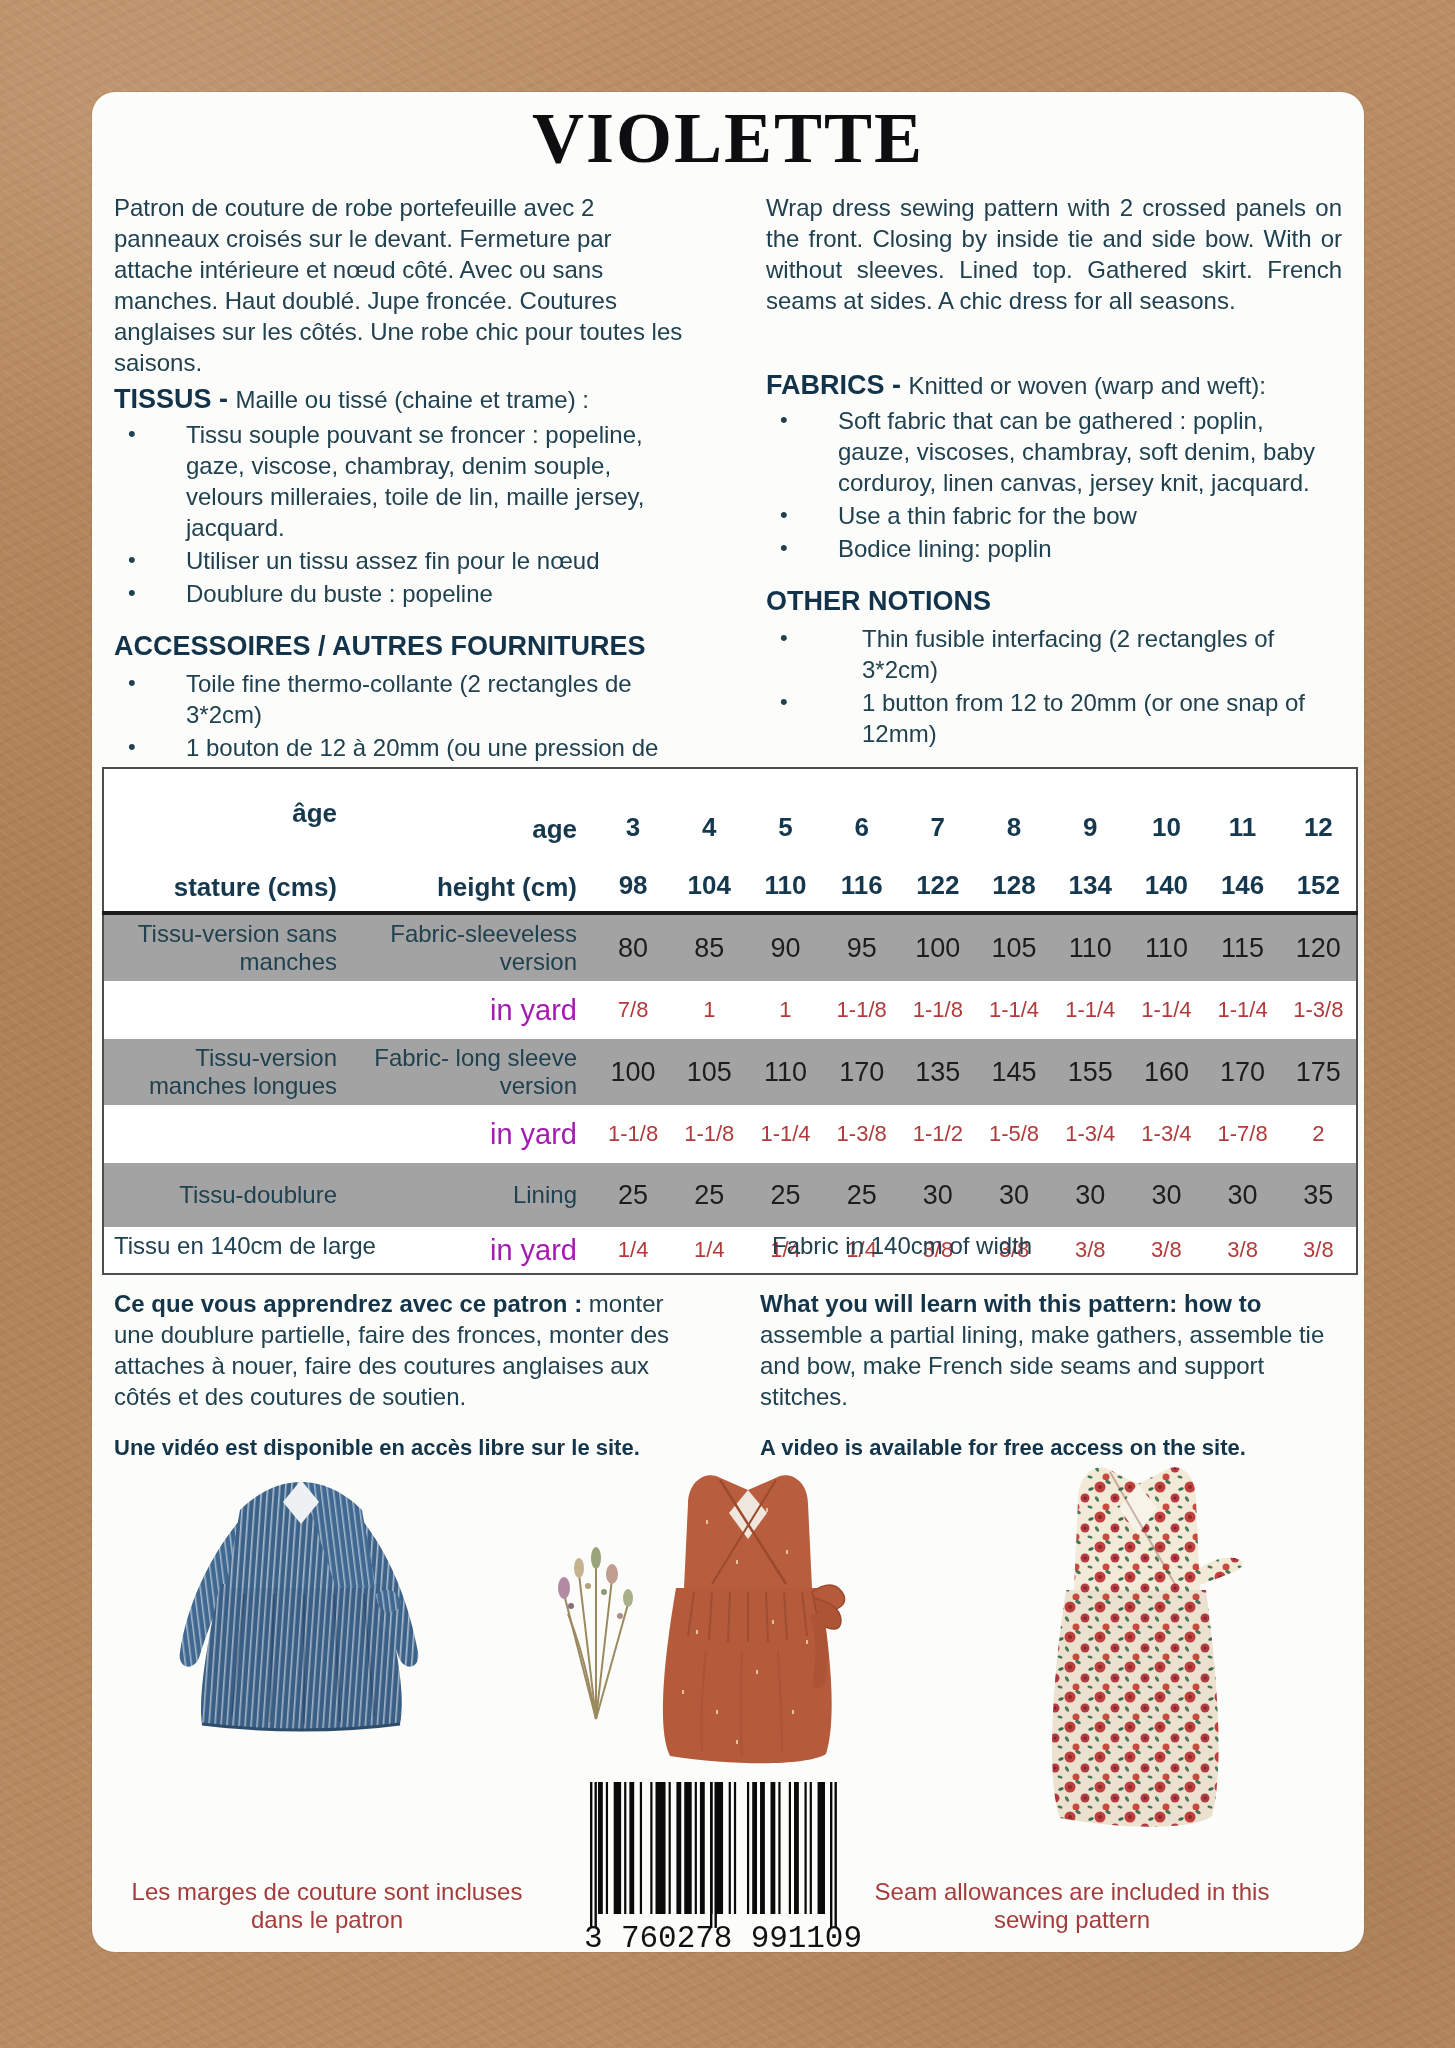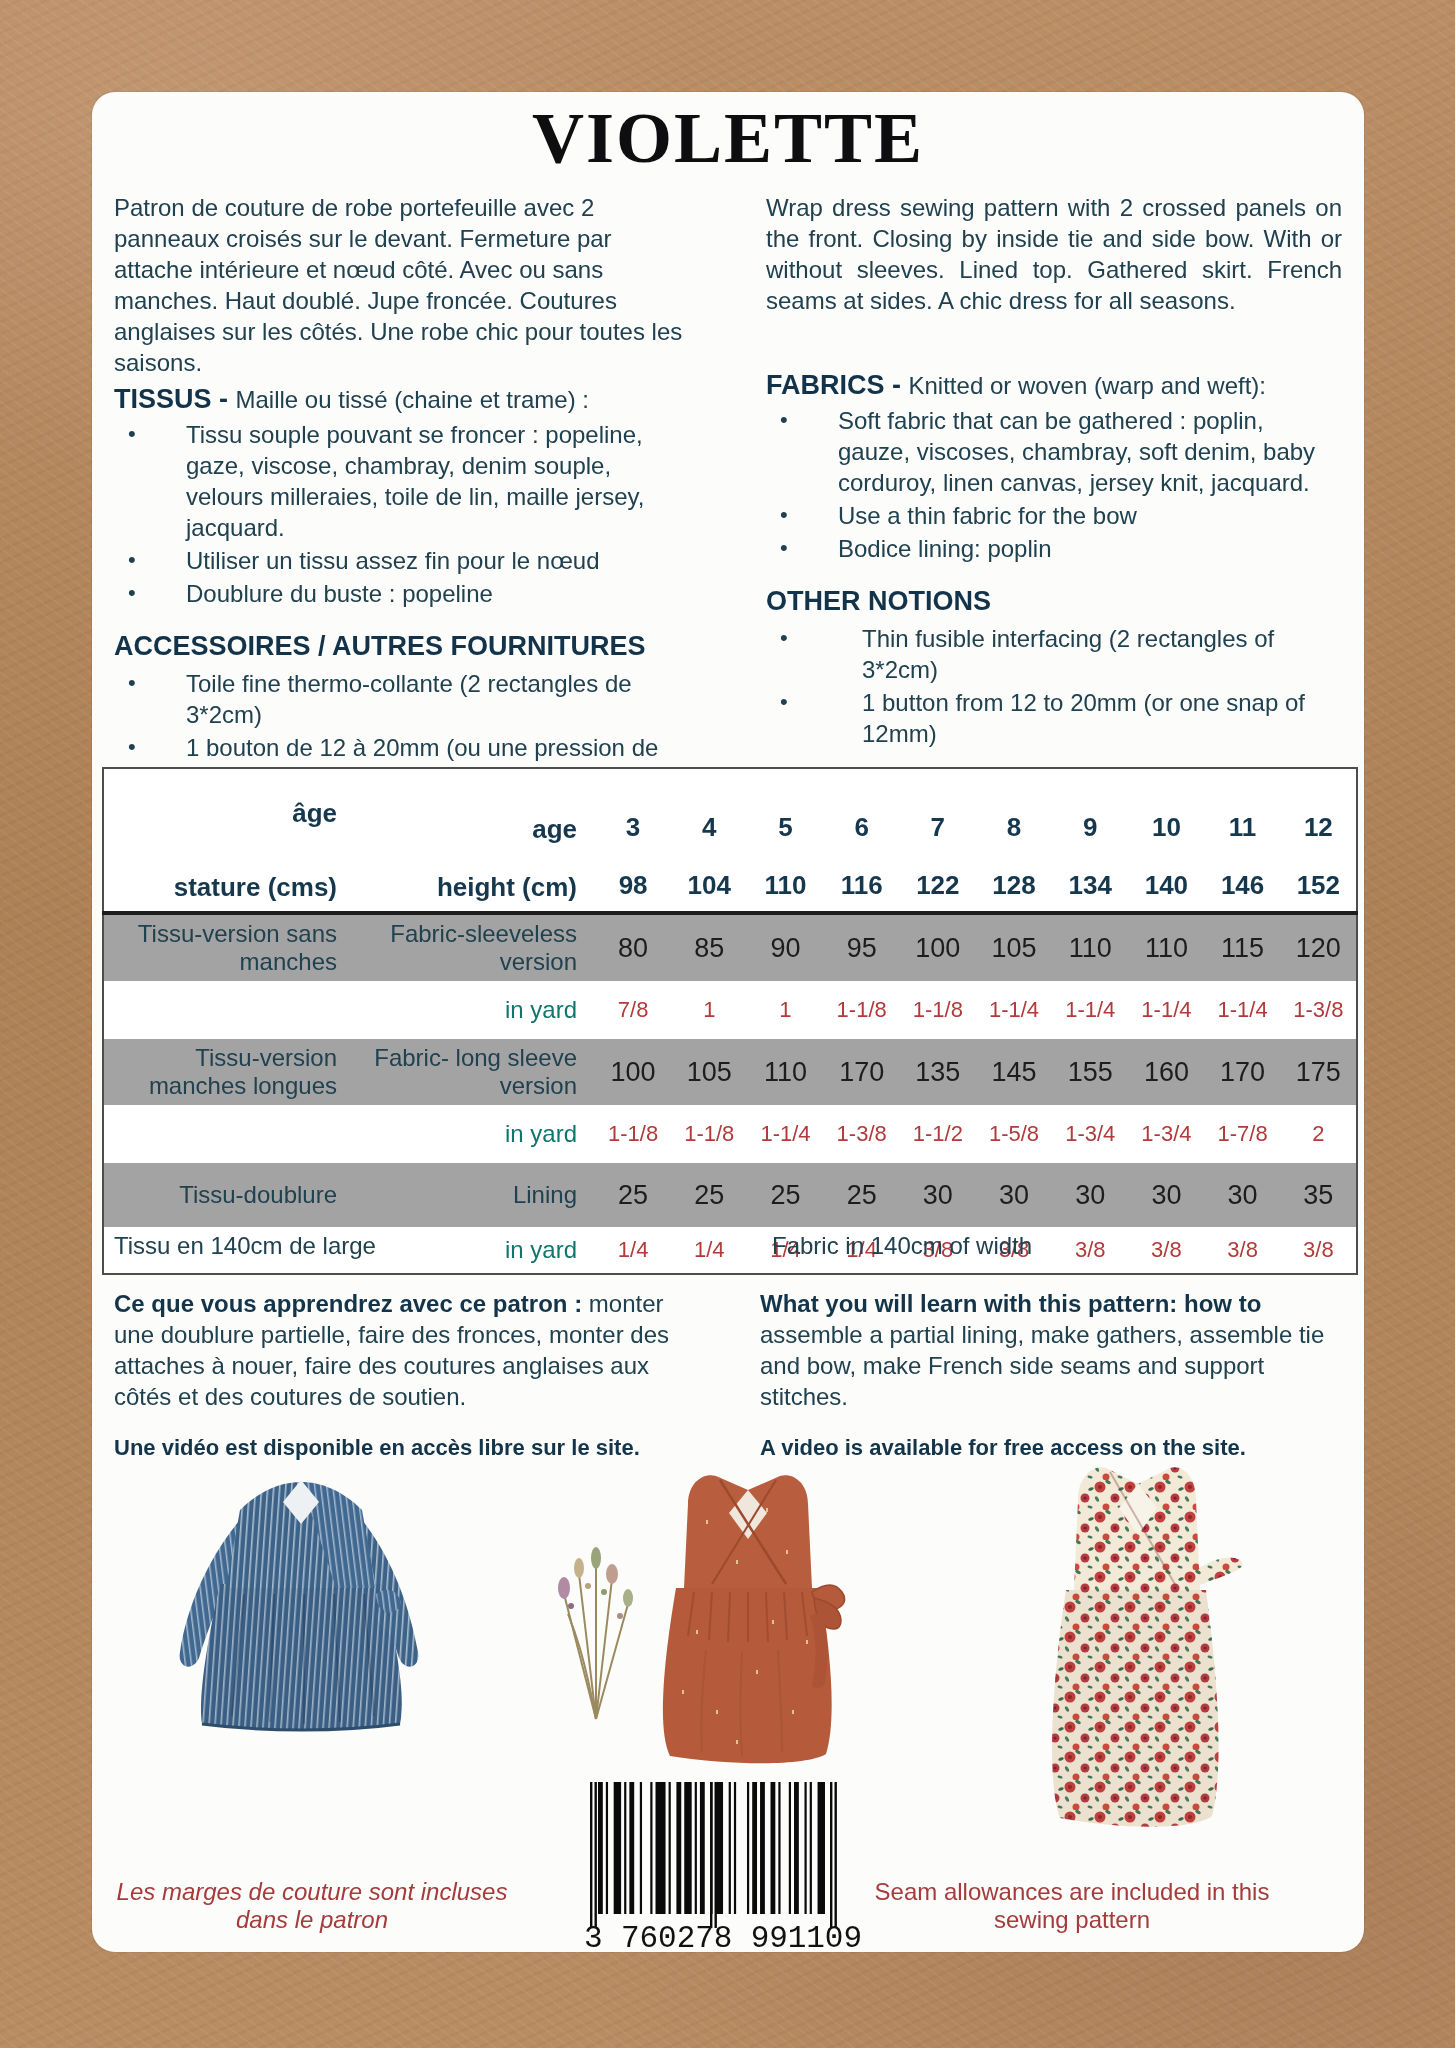--- a/index.html
+++ b/index.html
@@ -40,41 +40,41 @@
   table.size col.c-fr{width:252px;} table.size col.c-en{width:240px;}
   table.size td{text-align:center;vertical-align:middle;padding:0;}
   table.size td.lfr,table.size td.len{text-align:right;padding-right:18px;line-height:28px;}
   table.size tr.hd1 td{height:58px;font-weight:bold;color:#16384e;font-size:26px;vertical-align:bottom;padding-bottom:10px;}
   table.size tr.hd1 td.lfr{padding-bottom:26px;}
   table.size tr.hd2 td{height:48px;font-weight:bold;color:#16384e;font-size:26px;
     border-bottom:4px solid #1c1c1c;vertical-align:bottom;padding-bottom:10px;}
   table.size tr.band td{background:#a3a3a3;height:66px;}
   table.size tr.band td.num{color:#1d1d1d;font-size:27px;}
   table.size tr.yard td{height:58px;color:#b13a3a;font-size:22px;}
-  table.size tr.yard td.len{color:#0f766e;font-size:24px;}
+  table.size tr.yard td.len{color:#a21caf;font-size:29px;}
   table.size tr.last td{height:46px;}
   table.size tr.lining td{height:64px;}
   
   .captions{position:absolute;top:1140px;left:22px;width:1228px;display:grid;
     grid-template-columns:1fr 1fr;column-gap:64px;color:#20414f;font-size:24px;}
   .captions .cap-en{padding-left:12px;}
   .learn{position:absolute;top:1176px;left:22px;width:1228px;display:grid;
     grid-template-columns:1fr 1fr;column-gap:64px;color:#20414f;font-size:24px;line-height:31px;margin-top:20px;}
   .learn p{margin:0;}
   .learn b{color:#143549;}
   .video{margin-top:20px;font-weight:bold;color:#143549;font-size:22px;}
   
   .photo{position:absolute;}
   .photo-blue{left:32px;top:1374px;}
   .photo-flowers{left:452px;top:1442px;}
   .photo-rust{left:524px;top:1368px;}
   .photo-floral{left:912px;top:1358px;}
   
   .foot{position:absolute;top:1786px;color:#a53b3b;font-size:24px;line-height:28px;text-align:center;}
-  .foot-fr{left:20px;width:400px;font-style:italic;}
+  .foot-fr{left:35px;width:400px;}
   .foot-en{left:770px;width:420px;}
   .barcode{position:absolute;left:486px;top:1688px;}
   .barcode rect{fill:#0a0a0a;}
   .barcode text{font-family:"Liberation Mono",monospace;font-size:31px;fill:#111;}
 </style>
 </head>
 <body>
 
 <div class="screen">
  <div class="page">

